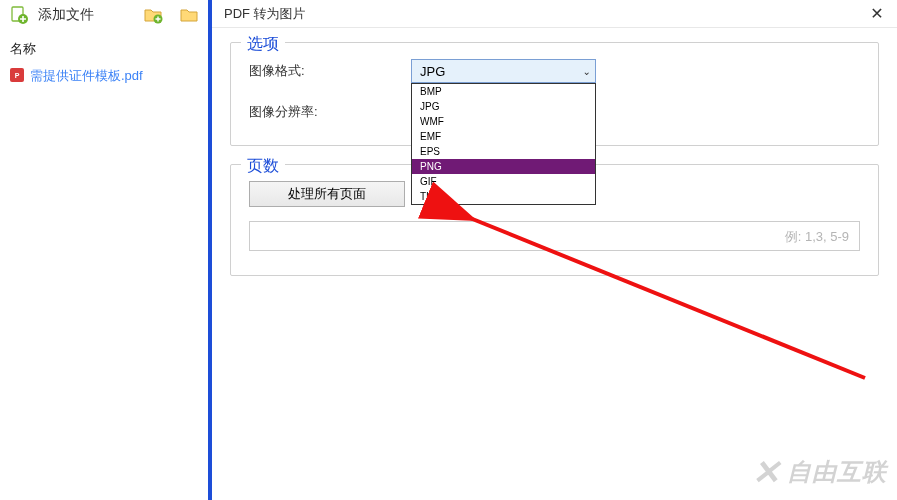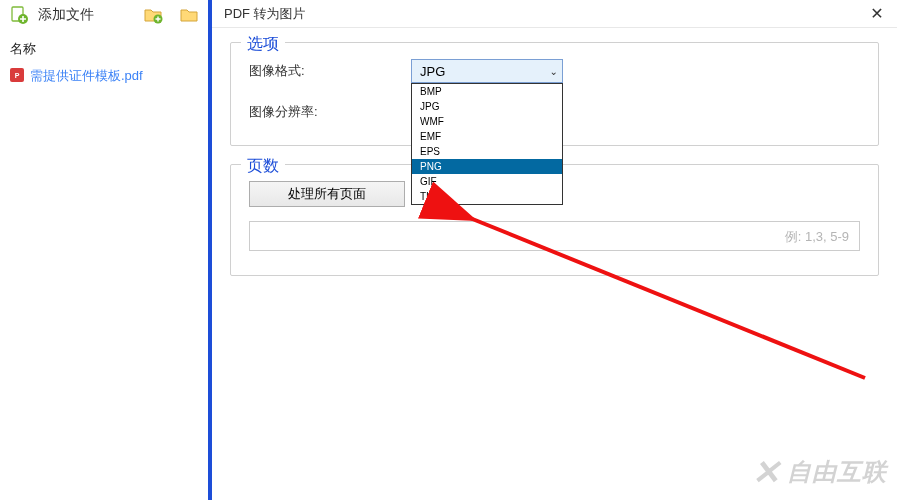--- a/index.html
+++ b/index.html
@@ -22,26 +22,26 @@
     
     .dlg-body { padding: 14px 18px; }
     
     .fieldset { border: 1px solid #d0d0d0; border-radius: 2px; padding: 16px 18px 24px; margin-bottom: 18px; position: relative; }
     .fieldset-legend { position: absolute; top: -9px; left: 10px; background: #fff; padding: 0 6px; font-size: 16px; color: #1d4ed8; }
     
     .form-row { display: flex; align-items: center; margin-bottom: 20px; }
     .form-row:last-child { margin-bottom: 0; }
     .form-label { width: 162px; font-size: 13px; color: #333; }
     
-    .combo { position: relative; width: 152px; border-radius: 8px; }
+    .combo { position: relative; width: 185px; border-radius: 8px; }
     .combo-box { width: 100%; height: 24px; border: 1px solid #7a9fd4; background: #e5f1fb; display: flex; align-items: center; justify-content: space-between; padding: 0 4px 0 8px; font-size: 13px; cursor: pointer; }
     .combo-arrow { font-size: 10px; color: #333; }
     .combo-list { position: absolute; top: 24px; left: 0; width: 100%; background: #fff; border: 1px solid #333; z-index: 100; }
     .combo-item { padding: 2px 8px; font-size: 10px; color: #000; cursor: pointer; }
-    .combo-item.highlighted { background: #0369a1; color: #fff; padding-left: 8px; }
+    .combo-item.highlighted { background: #701a75; color: #fff; padding-left: 8px; }
     
     .btn { height: 26px; padding: 0 38px; border: 1px solid #adadad; background: linear-gradient(#f5f5f5, #e8e8e8); font-size: 13px; cursor: pointer; }
     
     .page-input { width: 100%; height: 30px; border: 1px solid #ccc; padding: 0 10px; font-size: 13px; color: #333; margin-top: 14px; }
     .page-input::placeholder { color: #b5b5b5; text-align: right; }
     
     .checkbox-row { display: flex; align-items: center; gap: 8px; padding: 6px 0 2px; }
     .checkbox { width: 14px; height: 14px; border: 1px solid #555; background: #fff; cursor: pointer; }
     .checkbox-label { font-size: 13px; color: #333; }
     

